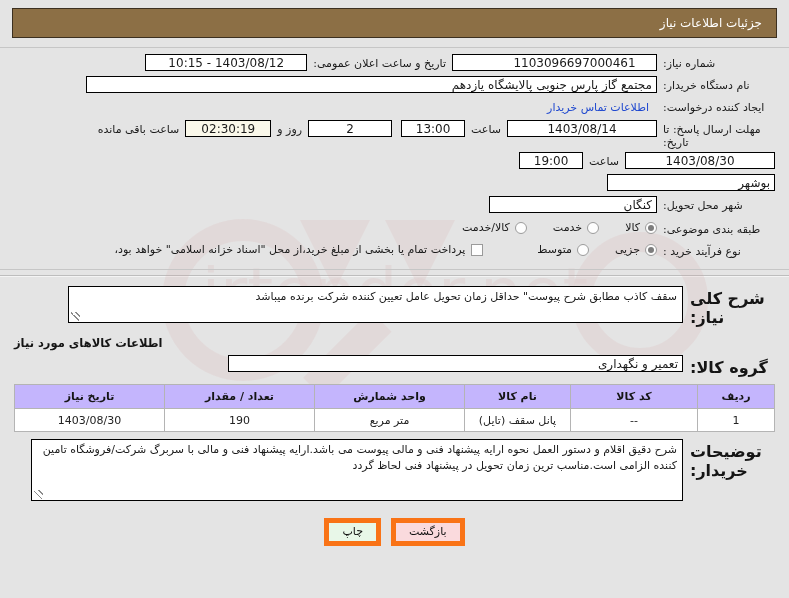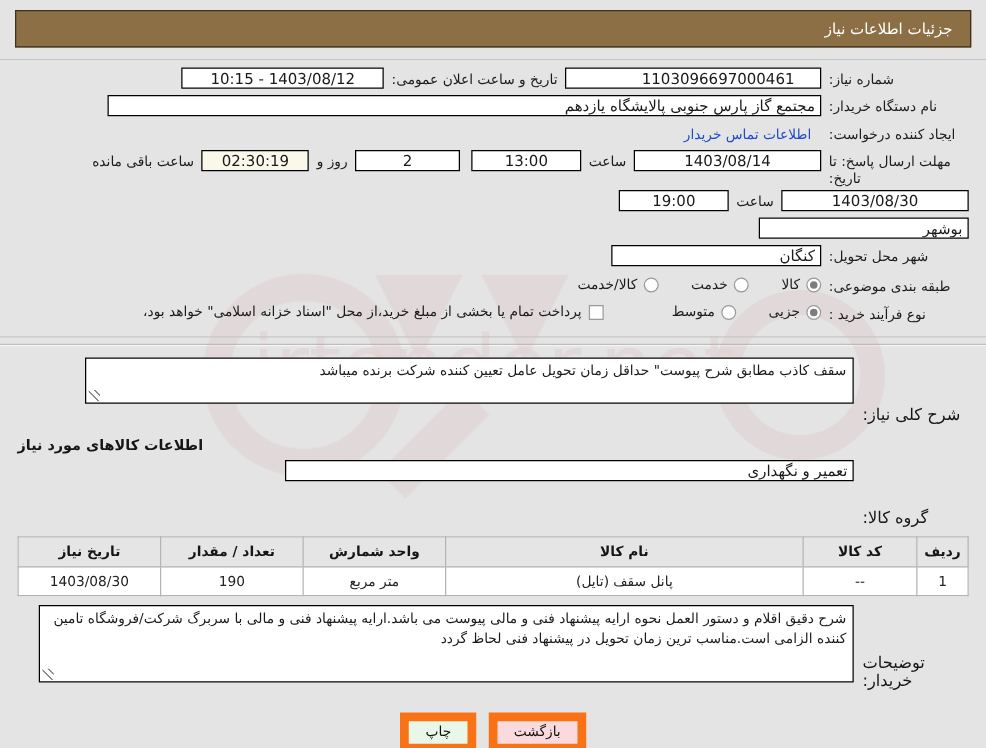--- a/index.html
+++ b/index.html
@@ -96,21 +96,21 @@
     overflow: hidden;
     white-space: nowrap;
   }
   .fld.center { text-align: center; }
   .fld.right  { text-align: right; }
   .fld.cream  { background: #faf8ea; }
 
   .w-need-no  { width: 205px; padding-left: 44px; }
   .w-pub      { width: 162px; }
   .w-date     { width: 150px; }
-  .w-time     { width:  88px; }
+  .w-time     { width:  64px; }
   .w-days     { width:  84px; }
   .w-clock    { width:  86px; }
   .w-prov     { width: 168px; }
   .w-group    { width: 455px; margin-left: 44px; }
 
   .inline-txt {
     padding: 3px 6px 0 6px;
     font-size: 11px;
     white-space: nowrap;
   }
@@ -173,25 +173,24 @@
     padding: 4px 14px 0 14px;
     position: relative;
     z-index: 2;
   }
   .ta-lbl {
     width: 92px;
     min-width: 92px;
     text-align: left;
     padding-left: 7px;
     padding-top: 3px;
-    font-size: 13px;
-    font-weight: normal;
+    font-size: 16px;
+    font-weight: bold;
     color: #151515;
     box-sizing: border-box;
-    margin-top: 36px;
   }
   .ta {
     border: 1px solid #000000;
     background: #ffffff;
     font-size: 11px;
     line-height: 16px;
     padding: 2px 5px 0 5px;
     box-sizing: border-box;
     position: relative;
     text-align: right;
@@ -224,27 +223,27 @@
     z-index: 2;
     padding: 7px 14px 0 14px;
   }
   table.items {
     width: 100%;
     border-collapse: collapse;
     font-size: 11px;
     background: #ffffff;
   }
   table.items th {
-    background: #e5e5e5;
+    background: #c4b5fd;
     border: 1px solid #b4b4b4;
     font-weight: bold;
     height: 23px;
     color: #151515;
     text-align: center;
-    padding: 0 4px;
+    padding: 0 22px;
     white-space: nowrap;
   }
   table.items td {
     background: #ffffff;
     border: 1px solid #b4b4b4;
     height: 22px;
     text-align: center;
     padding: 0 4px;
     color: #222;
   }
@@ -257,21 +256,21 @@
   
   .btnbar {
     position: relative;
     z-index: 2;
     display: flex;
     justify-content: center;
     gap: 10px;
     padding-top: 17px;
   }
   .btn {
-    border: 7px solid #f97316;
+    border: 5px solid #f97316;
     font-size: 11px;
     font-family: inherit;
     padding: 2px 13px 3px 13px;
     cursor: pointer;
     line-height: 13px;
     color: #111;
   }
   .btn-print  { background: #e8f7e8; }
   .btn-back   { background: #fadadd; }
 </style>

